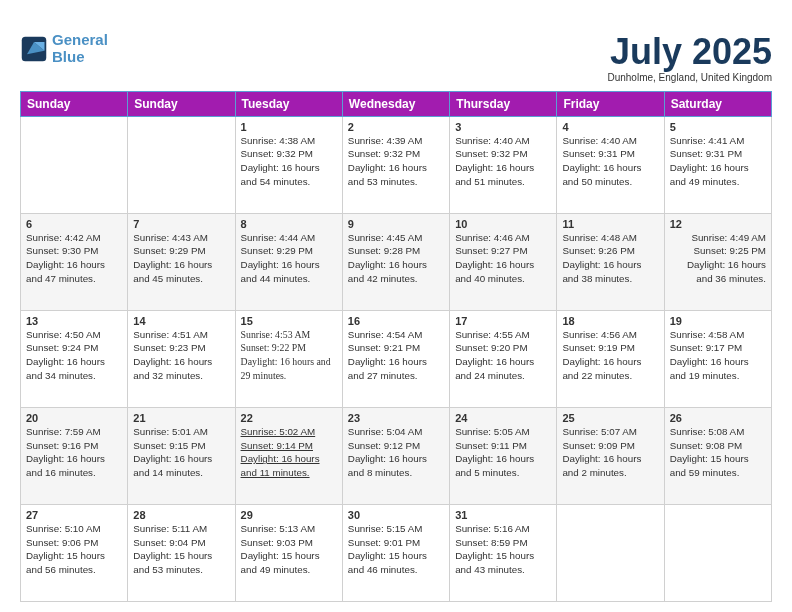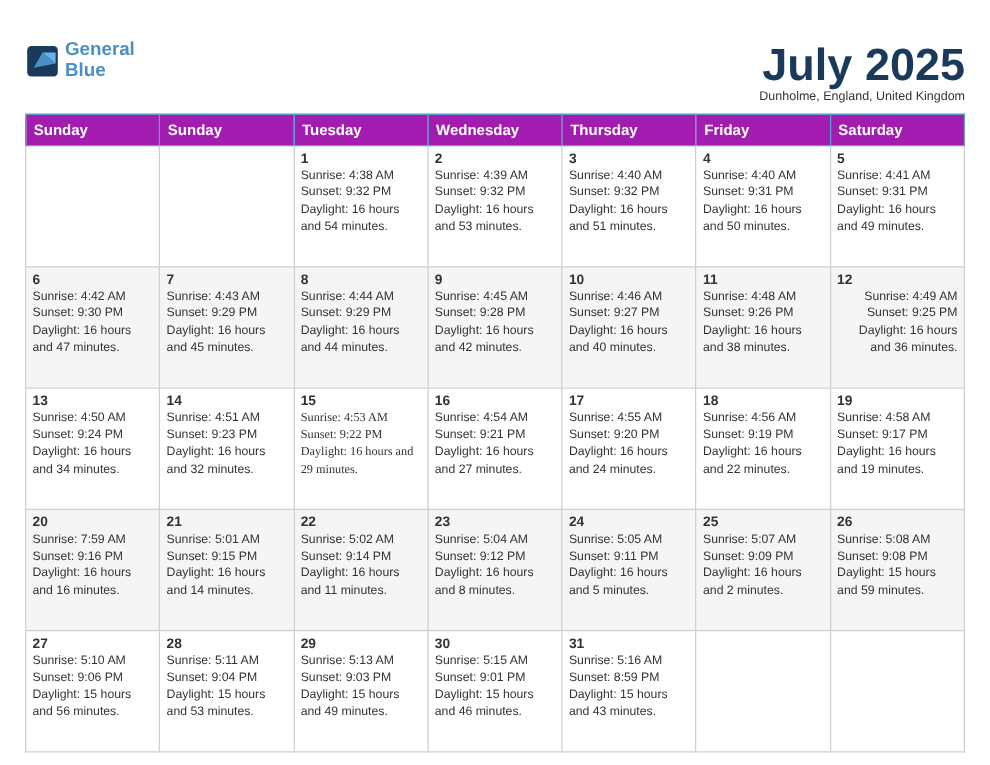--- a/index.html
+++ b/index.html
@@ -262,21 +262,21 @@
 Daylight: 16 hours and 16 minutes.</div>
           </td>
           <td>
             <span class="day-number">21</span>
             <div class="day-info" style="white-space: pre-line;">Sunrise: 5:01 AM
 Sunset: 9:15 PM
 Daylight: 16 hours and 14 minutes.</div>
           </td>
           <td>
             <span class="day-number">22</span>
-            <div class="day-info" style="white-space: pre-line;">Sunrise: 5:02 AM
+            <div class="day-info" style="white-space: pre-line; text-decoration: underline;">Sunrise: 5:02 AM
 Sunset: 9:14 PM
 Daylight: 16 hours and 11 minutes.</div>
           </td>
           <td>
             <span class="day-number">23</span>
             <div class="day-info" style="white-space: pre-line;">Sunrise: 5:04 AM
 Sunset: 9:12 PM
 Daylight: 16 hours and 8 minutes.</div>
           </td>
           <td>

